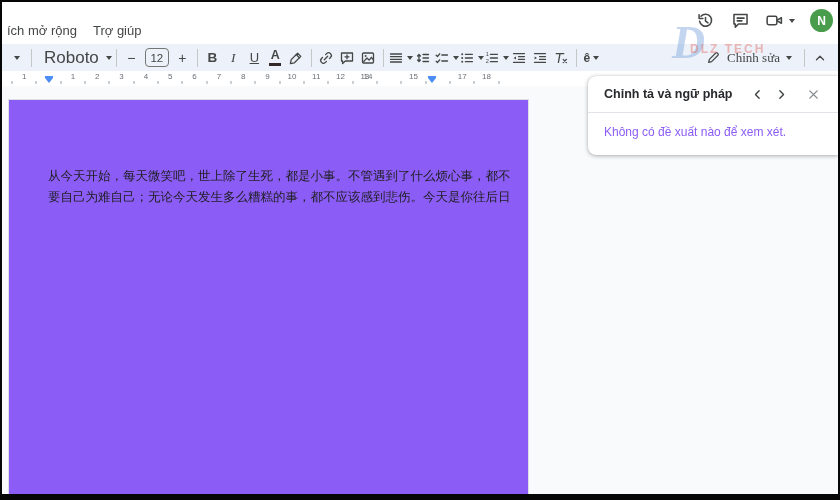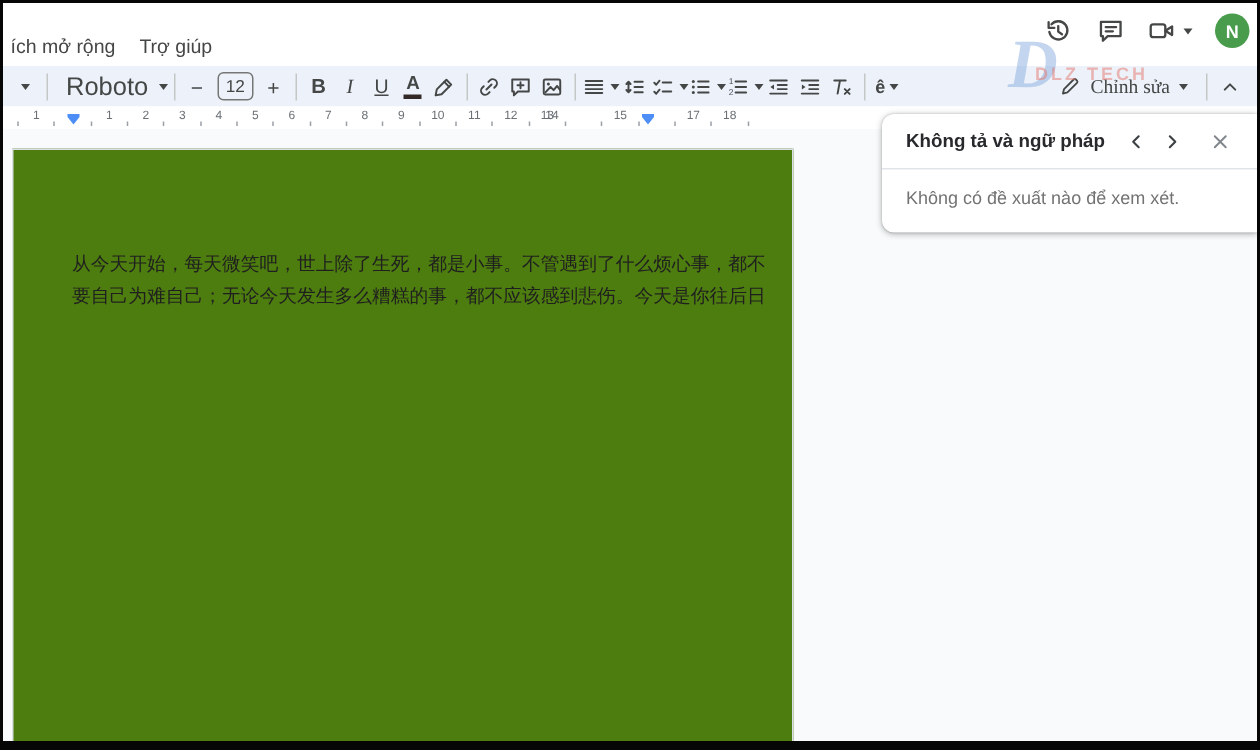--- a/index.html
+++ b/index.html
@@ -44,36 +44,36 @@
   
   .ruler{position:absolute;top:69px;left:0;right:0;height:15px;background:#fff;}
   .rnum{position:absolute;top:1px;transform:translateX(-50%);font-size:8px;color:#6b7075;}
   .tick{position:absolute;bottom:2px;transform:translateX(-50%);width:1px;height:3px;background:#9aa0a6;}
   .rmarker{position:absolute;top:7px;width:0;height:0;margin-left:-4px;
     border-left:4px solid transparent;border-right:4px solid transparent;border-top:5px solid #4c8df6;}
   .rmarker::before{content:"";position:absolute;left:-4px;top:-7px;width:8px;height:2px;background:#4c8df6;}
 
   
   .canvas{position:absolute;top:84px;left:0;right:0;bottom:0;background:#f9fafb;}
-  .page{position:absolute;left:6px;top:13px;width:519px;bottom:-2px;background:#4d7c0f;
+  .page{position:absolute;left:6px;top:13px;width:519px;bottom:-2px;background:#8b5cf6;
     border:1px solid #dcdfe3;border-bottom:none;}
   .doc-text{position:absolute;left:39px;top:66px;color:#1f1f1f;font-size:12.5px;line-height:21px;
     white-space:nowrap;}
   .docline{height:21px;}
   .caret-cursor{display:inline-block;width:1.5px;height:14px;background:#000;margin-left:3px;vertical-align:-2px;}
 
   
   .spell-panel{position:absolute;left:586px;top:74px;right:0;height:79px;background:#fff;z-index:10;
     border-radius:8px 0 0 8px;box-shadow:0 1px 4px rgba(60,64,67,.4),0 0 1px rgba(60,64,67,.3);}
   .sp-header{display:flex;align-items:center;height:37px;padding:0 15px 0 16px;
     border-bottom:1px solid #e0e3e7;box-sizing:border-box;}
   .sp-title{flex:1;font-size:12.5px;font-weight:600;color:#27292c;}
   .sp-nav{width:20px;height:20px;display:flex;align-items:center;justify-content:center;margin-left:4px;}
   .sp-close{margin-left:12px;}
-  .sp-body{padding:12px 16px;font-size:12px;color:#737373;}
+  .sp-body{padding:12px 16px;font-size:12px;color:#8b5cf6;}
 
   
   .watermark{position:absolute;left:670px;top:20px;z-index:40;pointer-events:none;width:110px;height:46px;}
   .wm-d{position:absolute;left:0;top:-6px;font-size:46px;font-weight:800;font-style:italic;
     color:rgba(125,165,220,.45);font-family:"Liberation Serif",serif;}
   .wm-text{position:absolute;left:18px;top:20px;font-size:12px;font-weight:800;letter-spacing:2px;
     color:rgba(228,118,108,.5);}
   svg{display:block;}
 </style>
 </head>
@@ -320,21 +320,21 @@
     <div class="page">
       <div class="doc-text">
         <div class="docline"><span>从今天开始，每天微笑吧，世上除了生死，都是小事。不管遇到了什么烦心事，都不</span></div>
         <div class="docline"><span>要自己为难自己；无论今天发生多么糟糕的事，都不应该感到悲伤。今天是你往后日</span></div>
       </div>
     </div>
   </div>
 
   <div class="spell-panel">
     <div class="sp-header">
-      <span class="sp-title">Không tả và ngữ pháp</span>
+      <span class="sp-title">Chỉnh tả và ngữ pháp</span>
       <div class="sp-nav">
         <span>
           <svg width="13" height="13" viewBox="0 0 16 16" fill="none" stroke="#3c4043" stroke-width="1.7" stroke-linecap="round" stroke-linejoin="round">
               <path d="M10 3.5 L5.5 8 l4.5 4.5"></path>
             </svg>
         </span>
       </div>
       <div class="sp-nav">
         <span>
           <svg width="13" height="13" viewBox="0 0 16 16" fill="none" stroke="#3c4043" stroke-width="1.7" stroke-linecap="round" stroke-linejoin="round">

